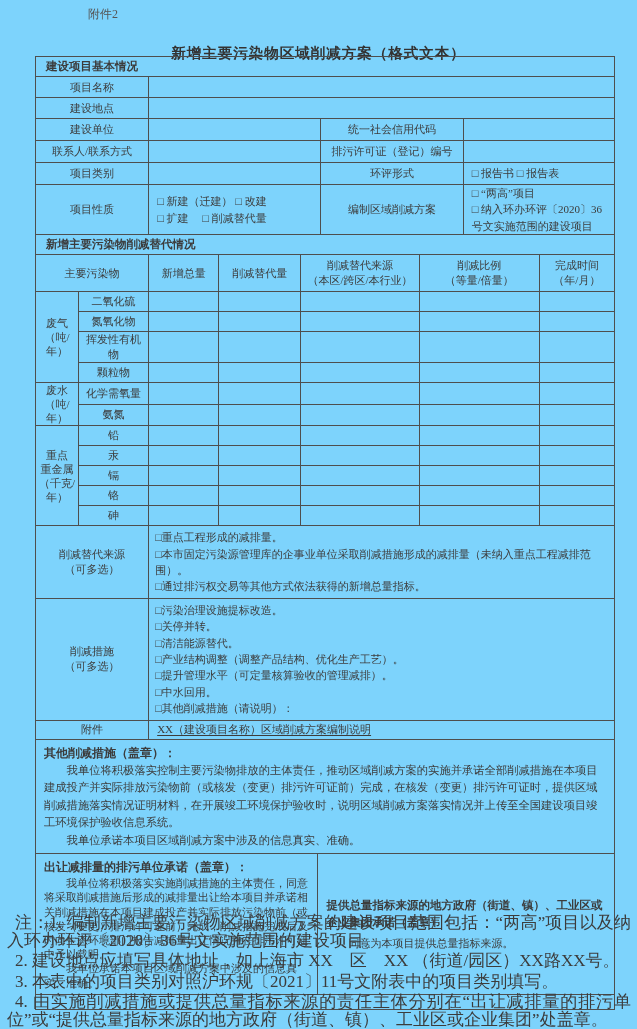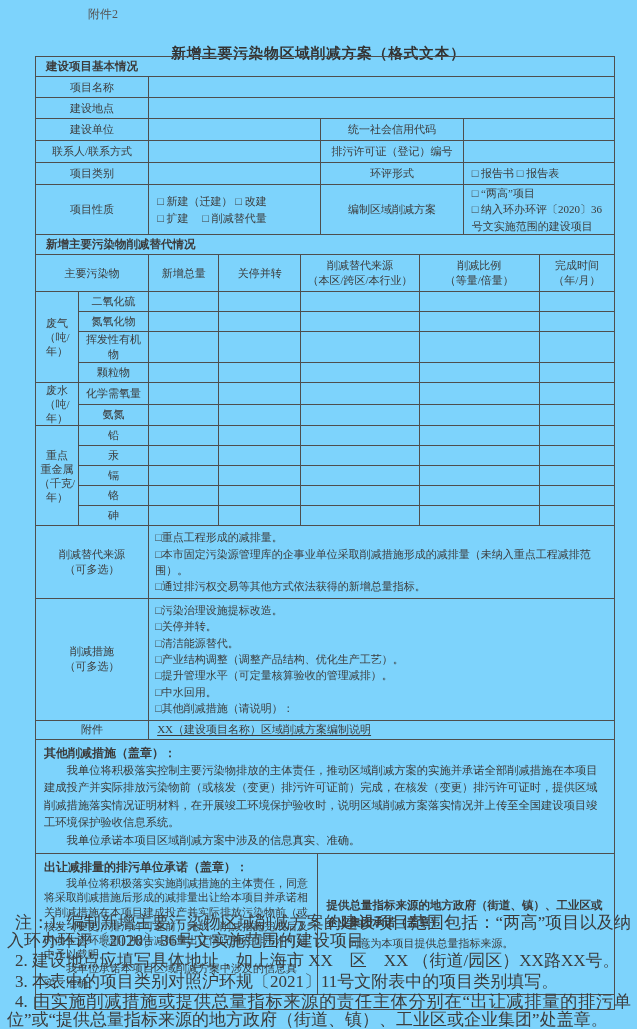--- a/index.html
+++ b/index.html
@@ -141,21 +141,21 @@
           <col style="width:120px">
           <col style="width:75px">
         </colgroup>
       <tbody>
           <tr class="sec-hdr">
         <td colspan="7">新增主要污染物削减替代情况</td>
       </tr>
       <tr class="colhdr">
         <td colspan="2">主要污染物</td>
         <td>新增总量</td>
-        <td>关停并转</td>
+        <td>削减替代量</td>
         <td>削减替代来源
 （本区/跨区/本行业）</td>
         <td>削减比例
 （等量/倍量）</td>
         <td>完成时间
 （年/月）</td>
       </tr>
 
       <tr class="prow">
         <td class="cat" rowspan="4">废气

